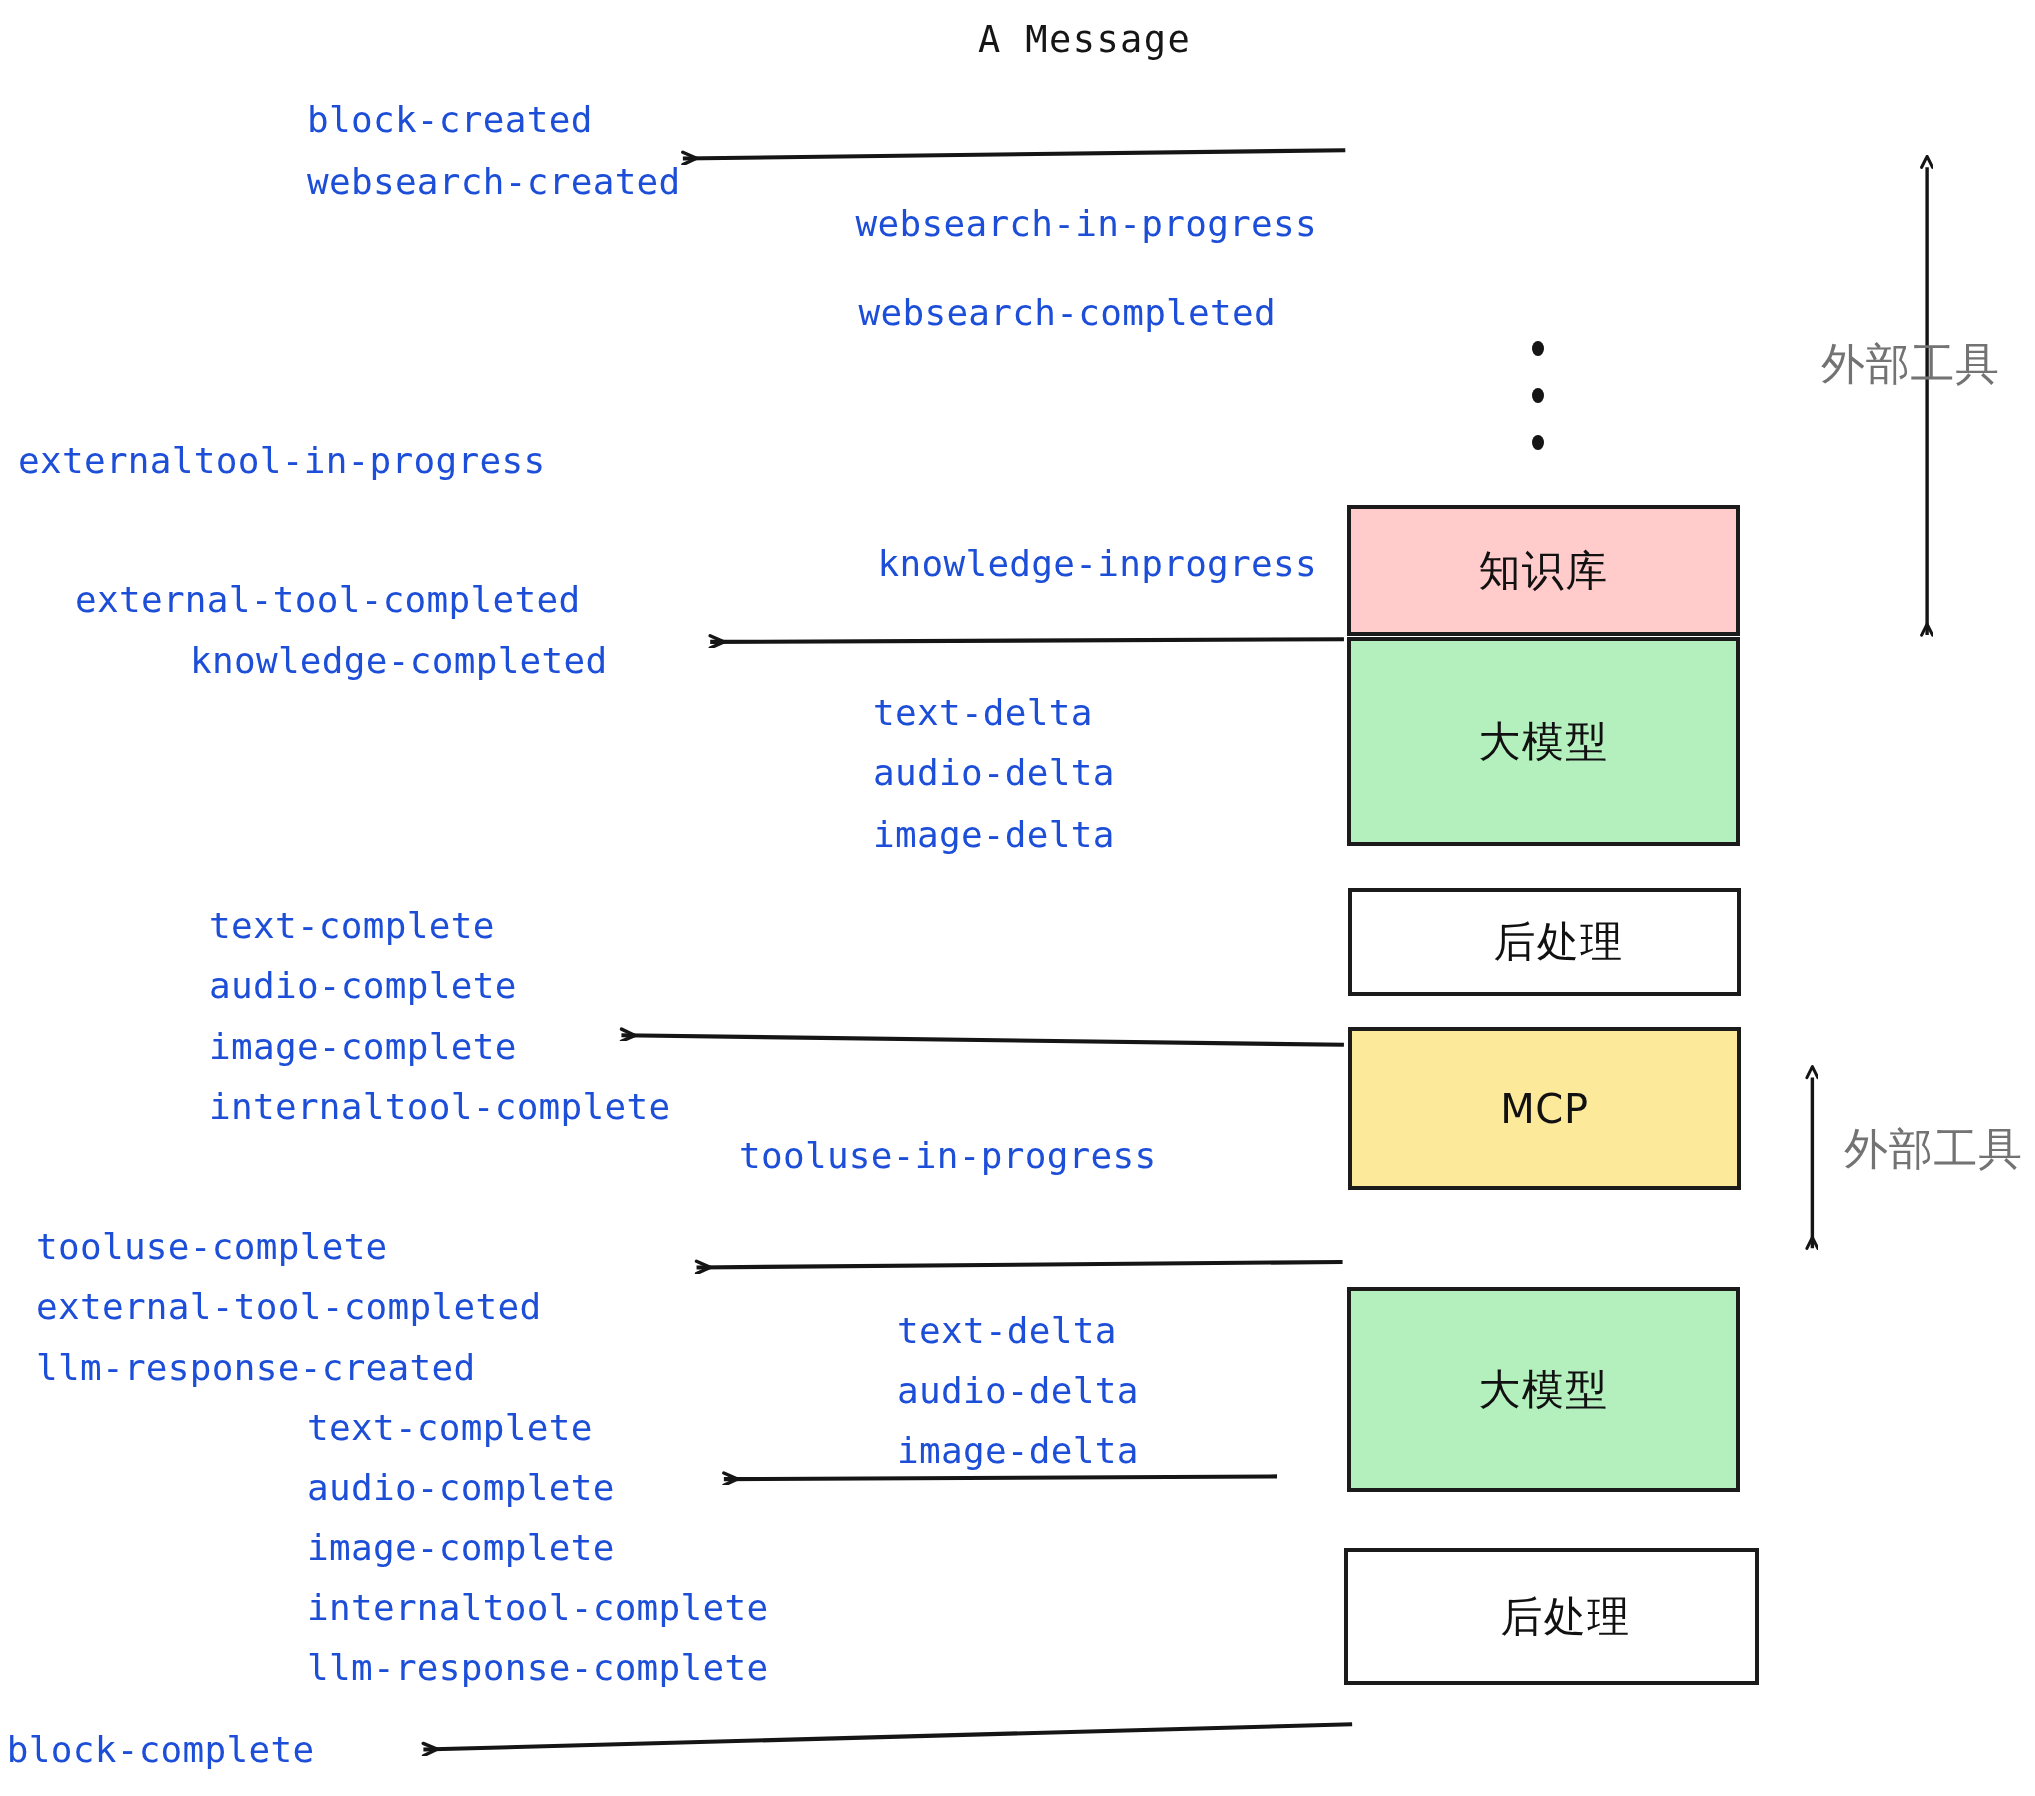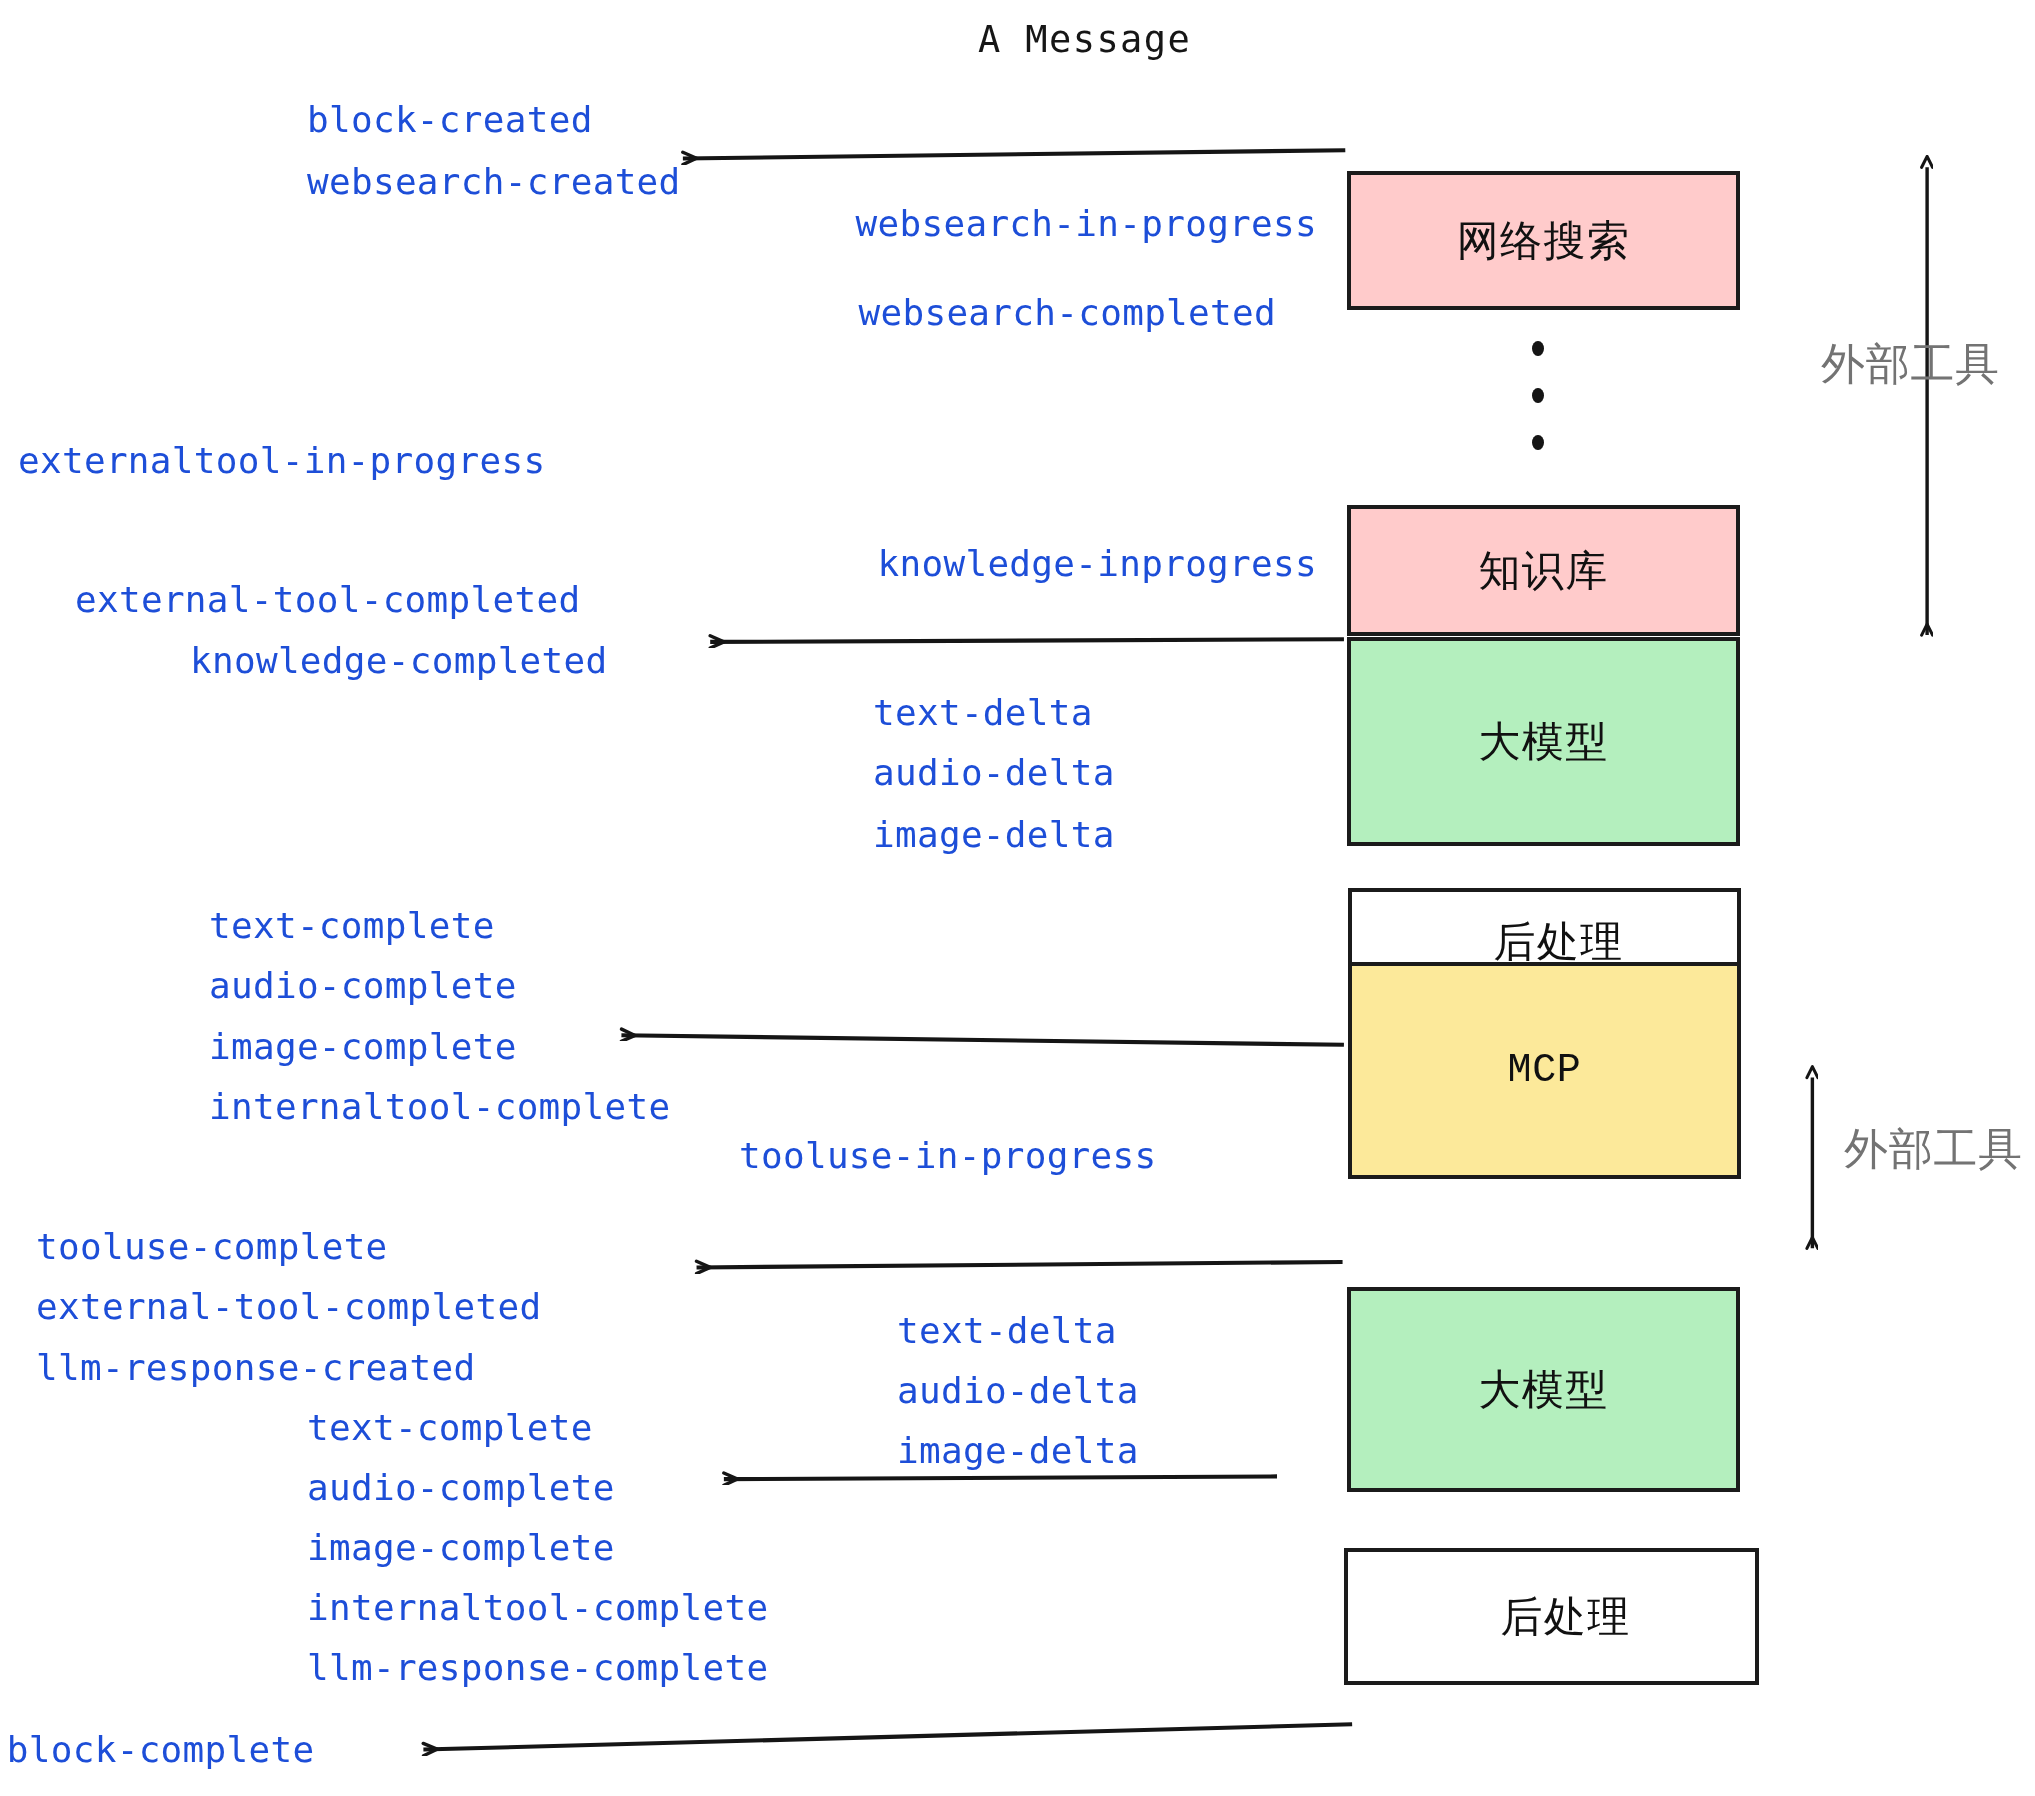--- a/index.html
+++ b/index.html
@@ -102,37 +102,34 @@
 
     <line x1="2654" y1="1578" x2="2654" y2="1828" stroke="#151515" stroke-width="5" marker-start="url(#ahs)" marker-end="url(#ahs)"></line>
   </svg>
 
   <div class="dots" style="left:1531px;top:341px;width:13.7px;height:109px;">
     <i></i>
       <i></i>
       <i></i>
   </div>
 
-  <div class="box pink" style="left:1347px;top:171px;width:393px;height:139px;">
-    <span>网络搜索</span>
-  </div>
 
   <div class="box pink" style="left:1347px;top:505px;width:393px;height:131px;">
     <span>知识库</span>
   </div>
 
   <div class="box green" style="left:1347px;top:637px;width:393px;height:209px;">
     <span>大模型</span>
   </div>
 
   <div class="box white" style="left:1348px;top:888px;width:393px;height:108px;">
     <span>后处理</span>
   </div>
 
-  <div class="box yellow mcp" style="left:1348px;top:962px;width:393px;height:217px;font-family:Liberation Mono, monospace;">
+  <div class="box yellow mcp" style="left:1348px;top:1027px;width:393px;height:163px;">
     <span>MCP</span>
   </div>
 
   <div class="box green" style="left:1347px;top:1287px;width:393px;height:205px;">
     <span>大模型</span>
   </div>
 
   <div class="box white" style="left:1344px;top:1548px;width:415px;height:137px;">
     <span>后处理</span>
   </div>

